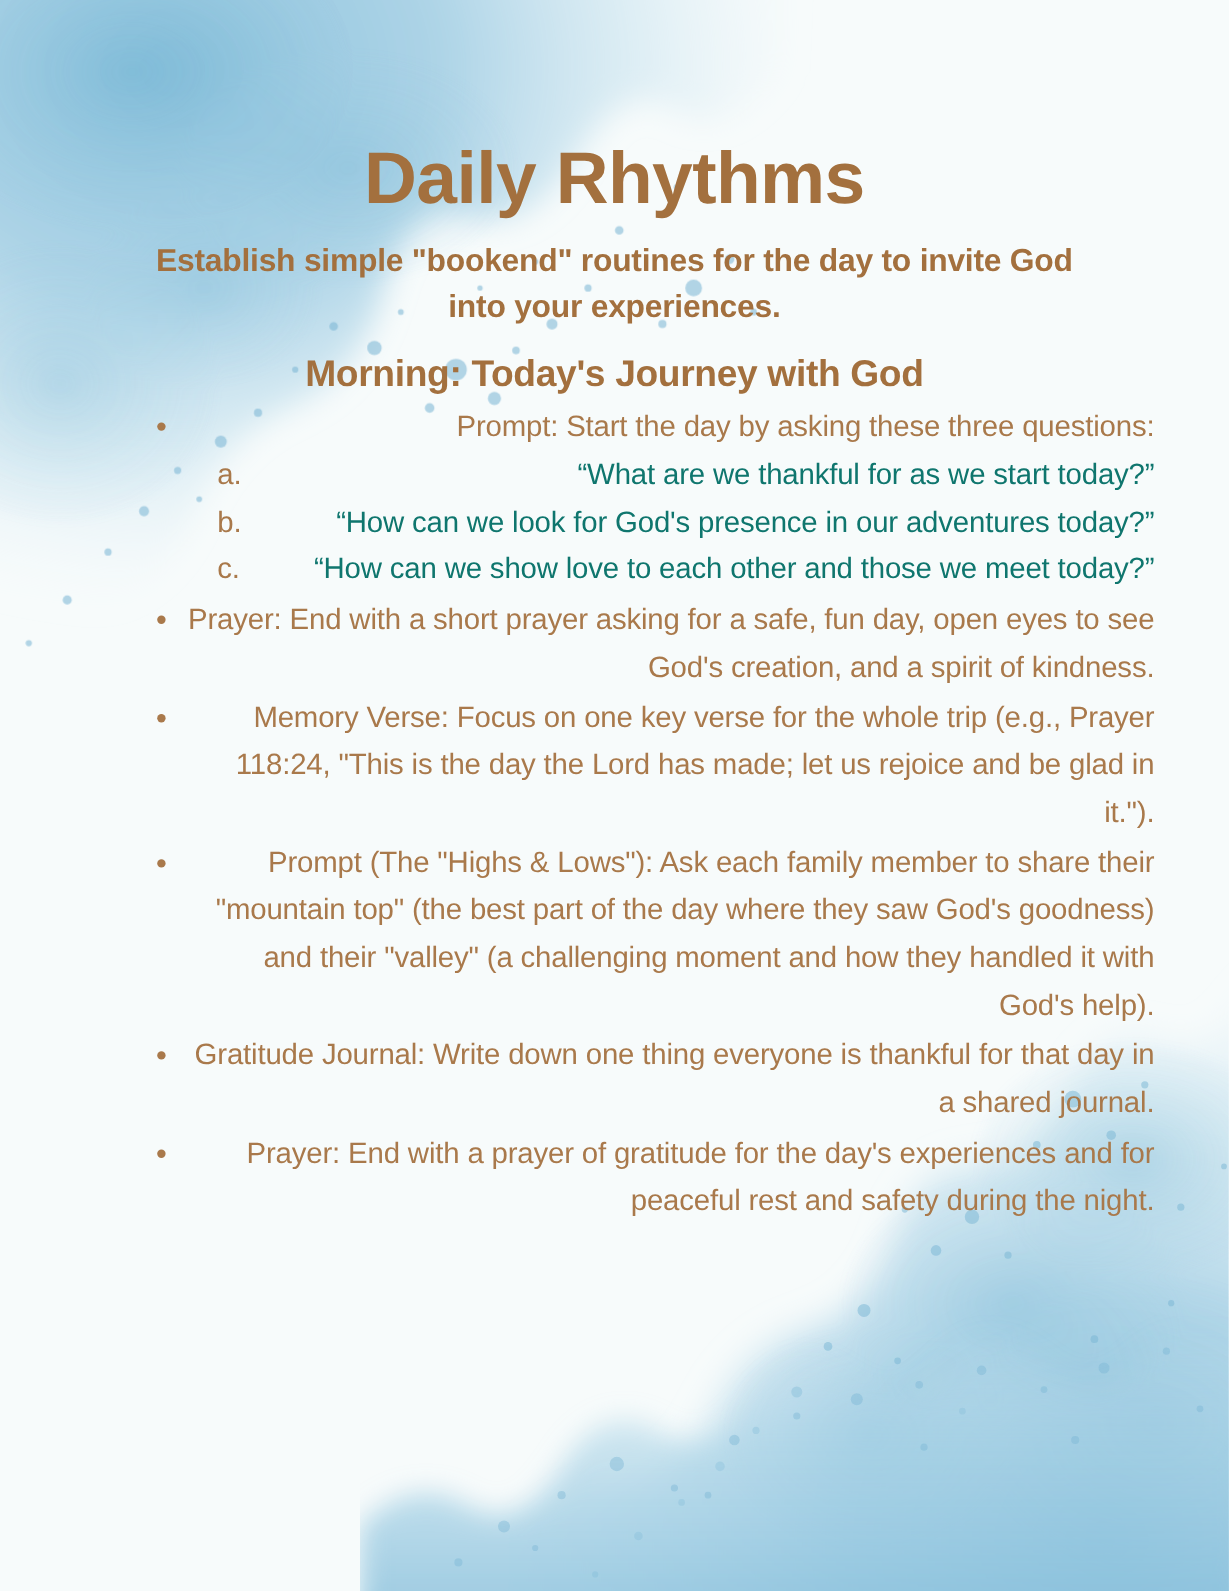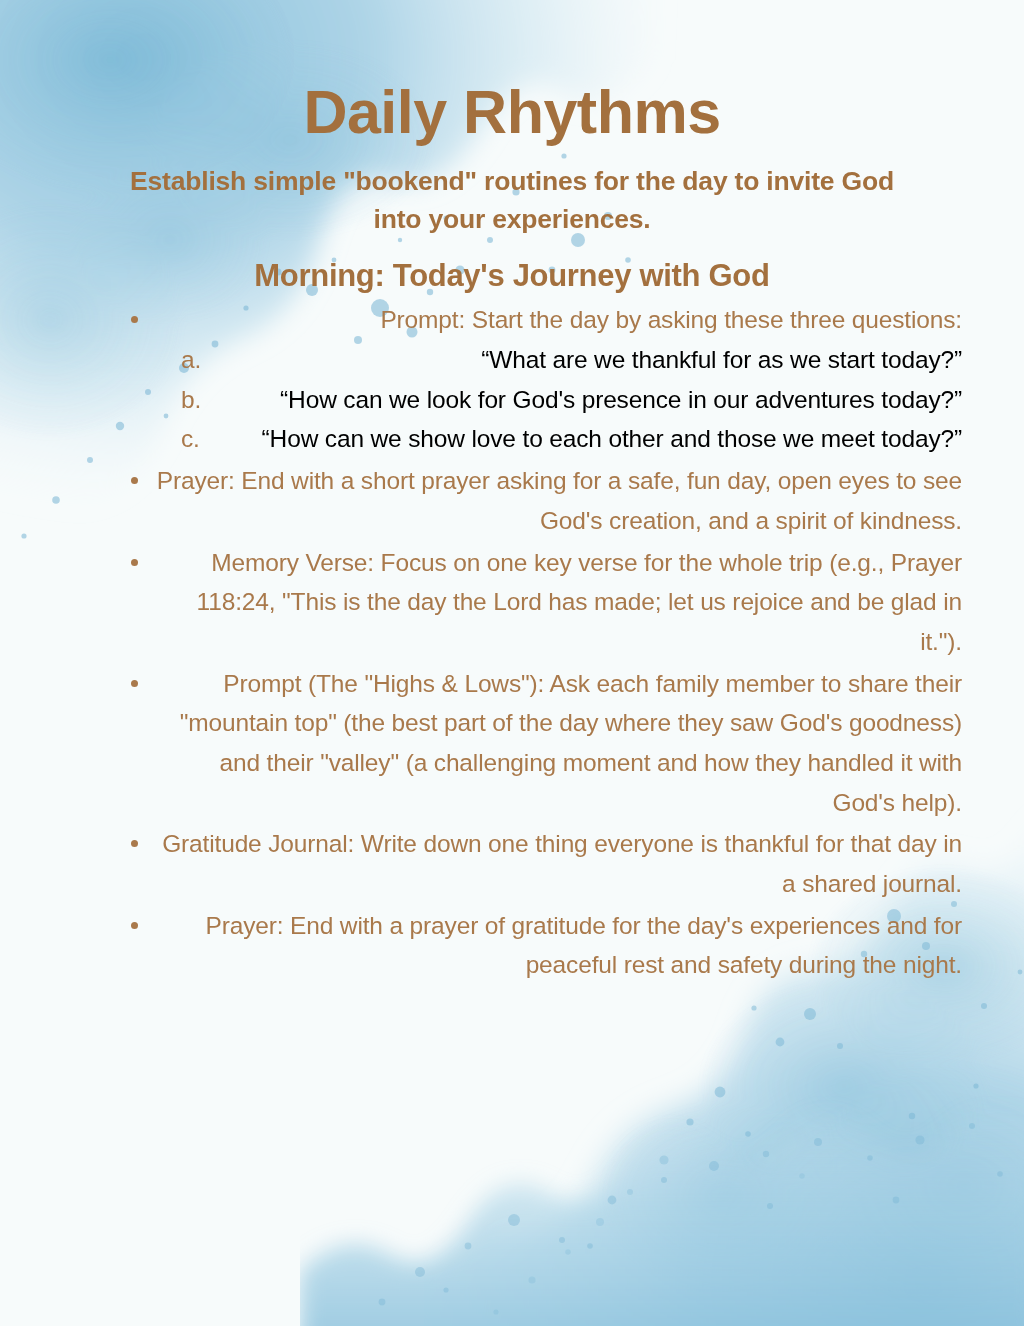--- a/index.html
+++ b/index.html
@@ -36,21 +36,21 @@
     padding: 0;
   }
 
   .title {
     text-align: center;
     font-size: 61px;
     font-weight: 700;
     letter-spacing: -0.5px;
     color: #a3703e;
     margin: 0;
-    padding-top: 80px;
+    padding-top: 116px;
     line-height: 1.08;
     font-family: "Liberation Sans", sans-serif;
   }
 
   .subtitle {
     text-align: center;
     font-size: 26.5px;
     font-weight: 700;
     color: #a3703e;
     line-height: 1.44;
@@ -105,21 +105,21 @@
     margin: 0;
     padding: 0 0 0 27px;
     counter-reset: sub;
   }
   ol.sublist > li {
     position: relative;
     counter-increment: sub;
     padding-left: 29px;
     font-size: 24.5px;
     line-height: 1.62;
-    color: #000000;
+    color: #0f766e;
     margin: 0;
   }
   ol.sublist > li::before {
     content: counter(sub, lower-alpha) ".";
     position: absolute;
     left: 0;
     top: 0;
     color: #a9794b;
   }
 </style>

